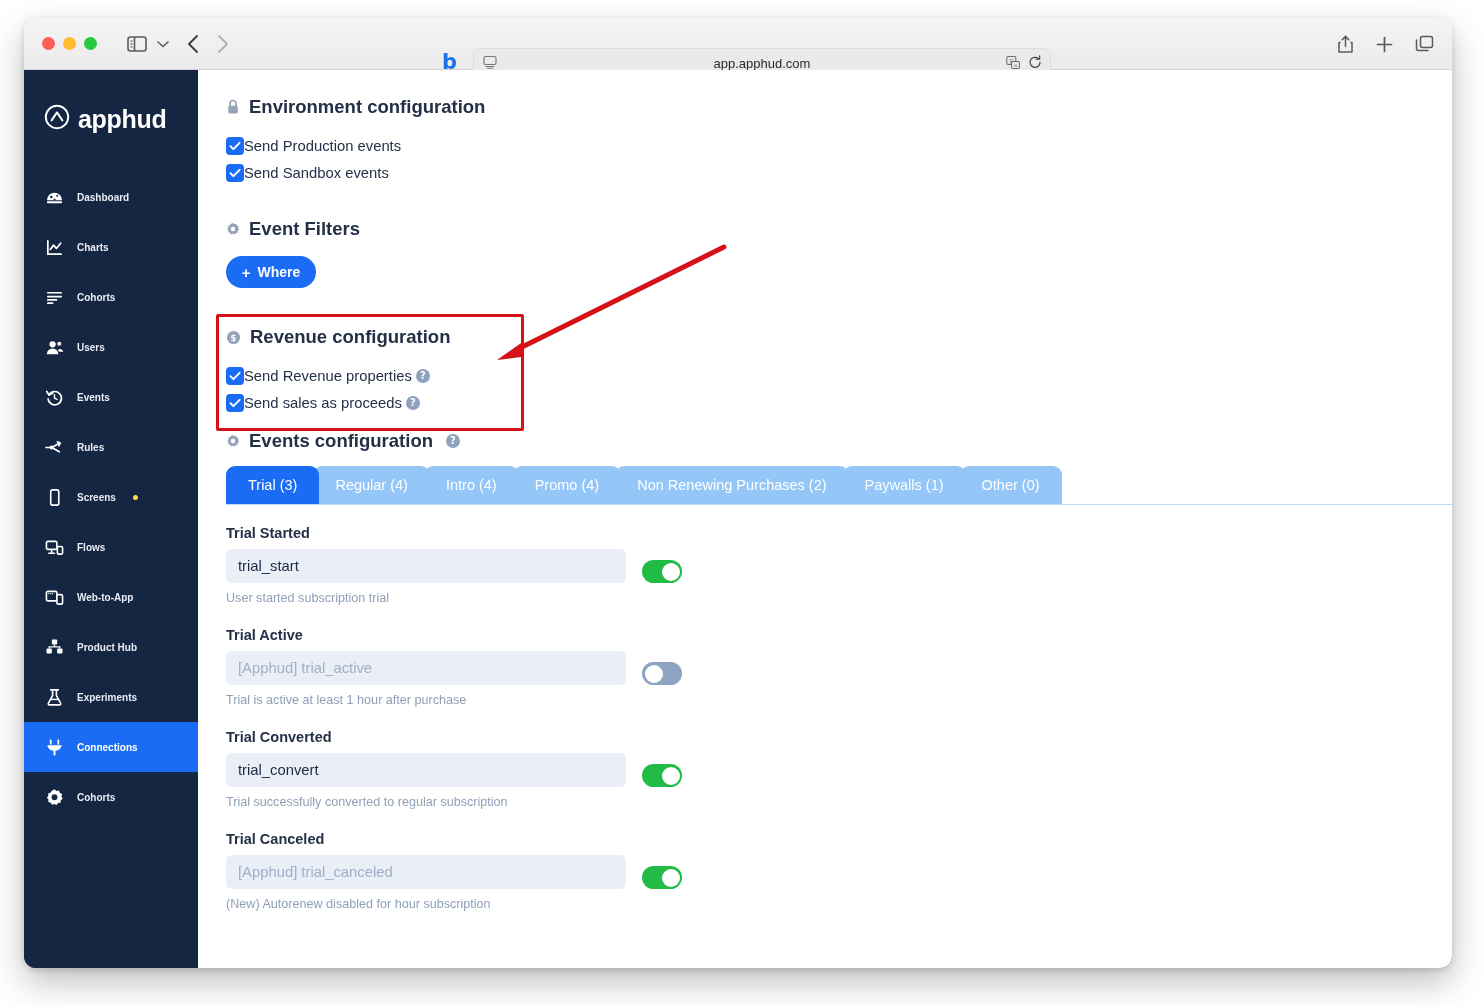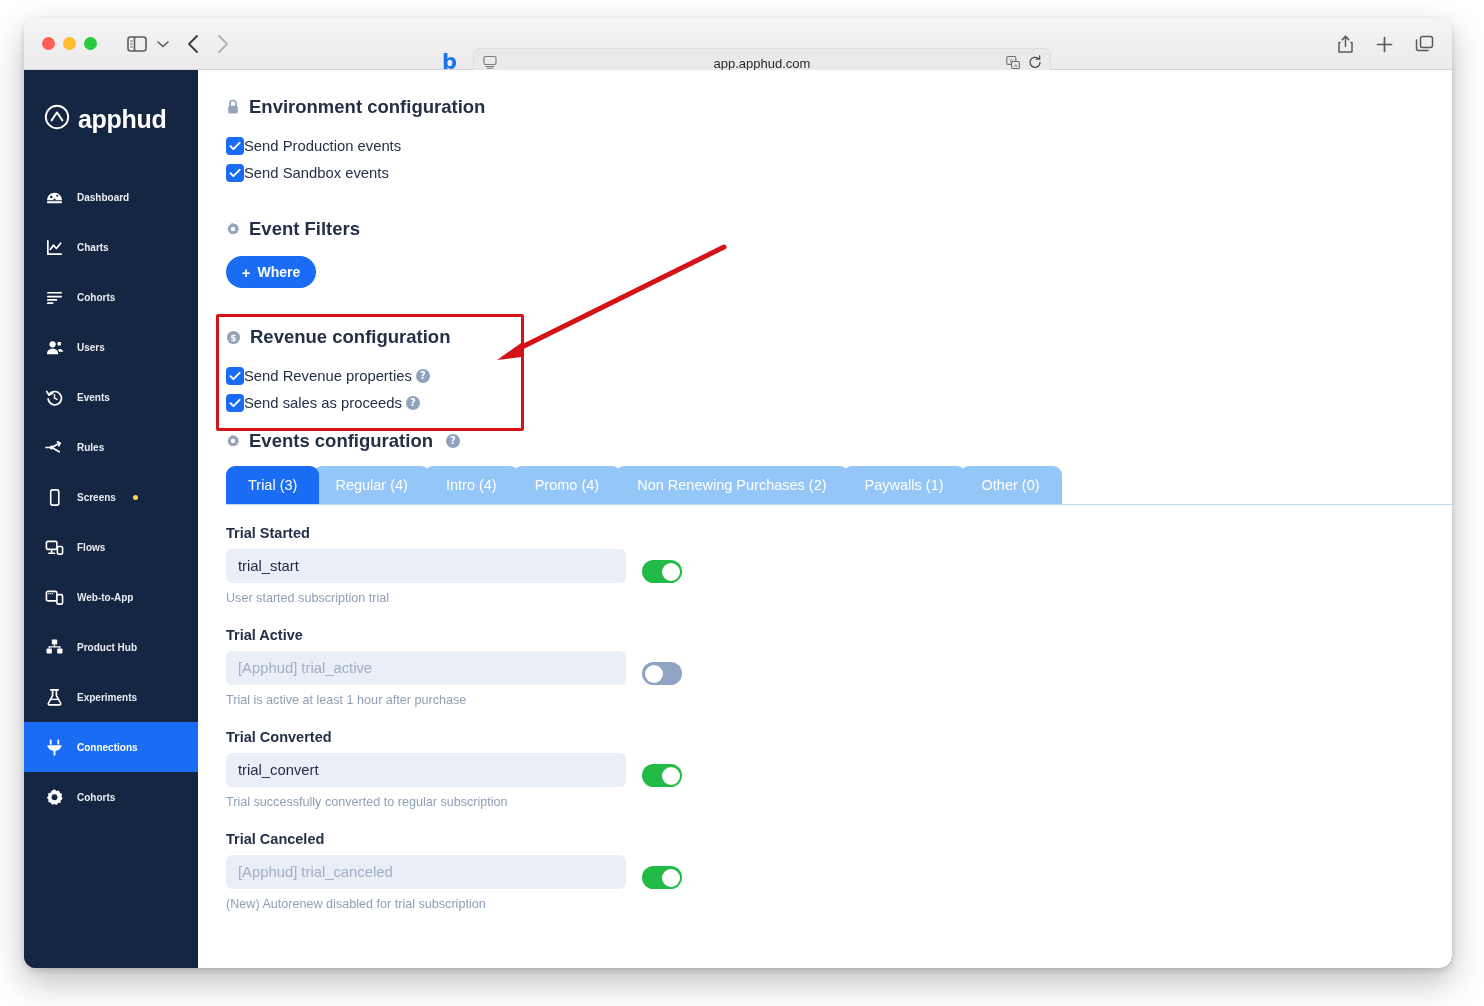--- a/index.html
+++ b/index.html
@@ -578,21 +578,21 @@
           </div>
 
           <div class="fgroup">
             <div class="flabel">Trial Canceled</div>
             <div class="frow">
               <input class="finput" placeholder="[Apphud] trial_canceled" style="">
               <div class="toggle on">
                   <span class="knob"></span>
                 </div>
             </div>
-            <div class="fhint">(New) Autorenew disabled for trial subscription</div>
+            <div class="fhint">(New) Autorenew disabled for hour subscription</div>
           </div>
 
         </div>
       </div>
     </div>
   </div>
 
   <div class="anno-box"></div>
   <svg class="anno-arrow">
     <line x1="724" y1="247" x2="516" y2="350" stroke="#d41217" stroke-width="5" stroke-linecap="round"></line>

